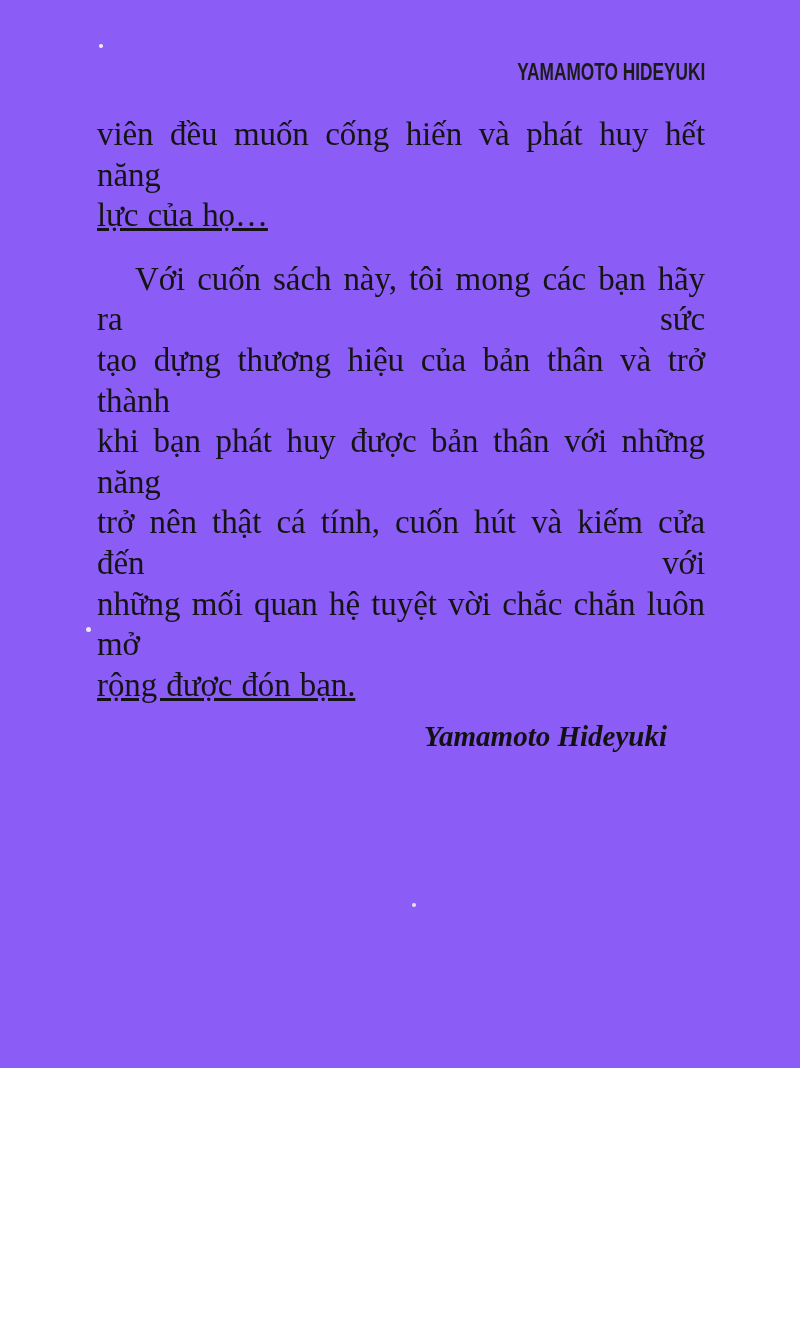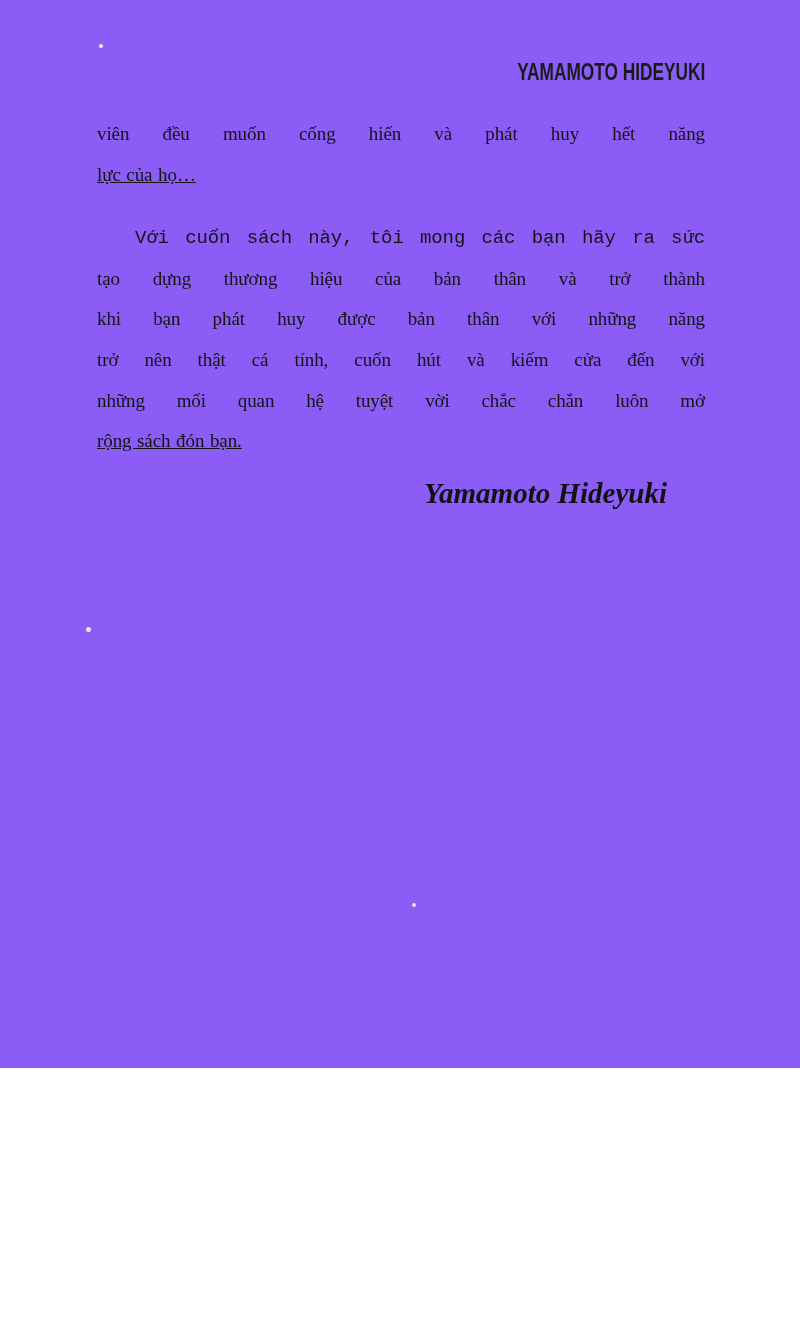--- a/index.html
+++ b/index.html
@@ -44,35 +44,34 @@
     width: 608px;
   }
   .para {
     margin: 0;
     padding: 0;
   }
   .para + .para {
     margin-top: 23px;
   }
   .bodyline {
-    font-size: 19px;
+    font-size: 33px;
     line-height: 40.6px;
     text-align: justify;
     text-align-last: justify;
     letter-spacing: -0.1px;
     word-spacing: 1px;
     color: #141414;
   }
   .bodyline.lastline {
     text-align-last: left;
     text-decoration: underline;
   }
   .bodyline.indented {
     text-indent: 38px;
-    font-family: Liberation Mono, monospace;
   }
   .signature {
     margin-top: 11px;
     font-size: 29px;
     line-height: 41px;
     font-weight: 700;
     font-style: italic;
     text-align: right;
     padding-right: 38px;
     color: #121212;
@@ -121,21 +120,21 @@
       <div class="bodyline">viên đều muốn cống hiến và phát huy hết năng</div>
       <div class="bodyline lastline">lực của họ…</div>
     </div>
 
     <div class="para">
       <div class="bodyline indented">Với cuốn sách này, tôi mong các bạn hãy ra sức</div>
       <div class="bodyline">tạo dựng thương hiệu của bản thân và trở thành</div>
       <div class="bodyline">khi bạn phát huy được bản thân với những năng</div>
       <div class="bodyline">trở nên thật cá tính, cuốn hút và kiếm cửa đến với</div>
       <div class="bodyline">những mối quan hệ tuyệt vời chắc chắn luôn mở</div>
-      <div class="bodyline lastline">rộng sách đón bạn.</div>
+      <div class="bodyline lastline">rộng được đón bạn.</div>
     </div>
 
     <div class="signature">Yamamoto Hideyuki</div>
 
   </div>
 
   <div class="page-number">
     <span class="condense">11</span>
   </div>
 

